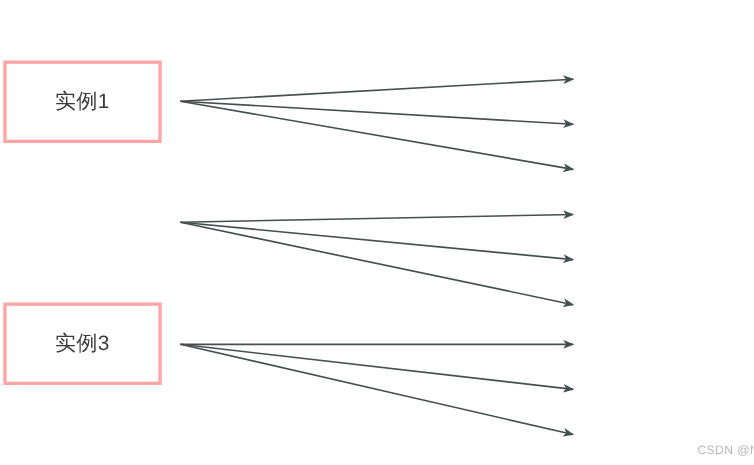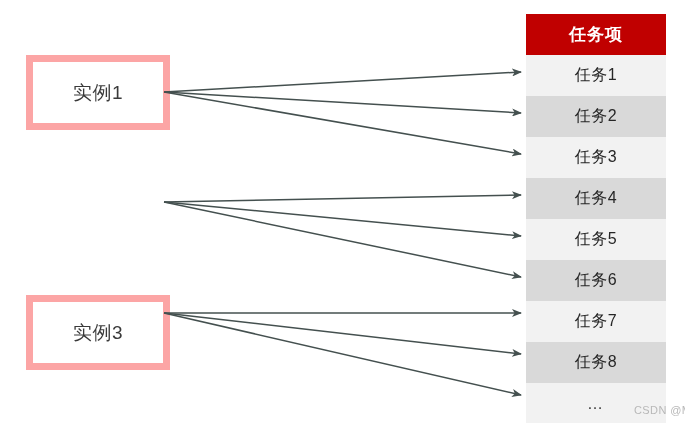--- a/index.html
+++ b/index.html
@@ -13,39 +13,39 @@
   #canvas {
     position: relative;
     width: 685px;
     height: 423px;
     background: #ffffff;
     overflow: hidden;
   }
   
   .inst-box {
     position: absolute;
-    left: 26px;
+    left: 3px;
     width: 144px;
     height: 75px;
     box-sizing: border-box;
-    border: 7px solid #fca5a5;
+    border: 3px solid #fca5a5;
     background: #ffffff;
     display: flex;
     align-items: center;
     justify-content: center;
   }
   .inst-box .inst-label {
     font-size: 19px;
     color: #3a3a3a;
     letter-spacing: 0.5px;
     line-height: 1;
   }
   #inst-box-1 { top: 55px; }
   #inst-box-2 { top: 165px; }
-  #inst-box-3 { top: 275px; margin-top: 20px; }
+  #inst-box-3 { top: 275px; }
 
   
   #arrow-layer {
     position: absolute;
     left: 0;
     top: 0;
     width: 685px;
     height: 423px;
     pointer-events: none;
   }
@@ -121,28 +121,16 @@
       <line x1="164" y1="92" x2="521" y2="154"></line>
       <line x1="164" y1="202" x2="521" y2="195"></line>
       <line x1="164" y1="202" x2="521" y2="236"></line>
       <line x1="164" y1="202" x2="521" y2="277"></line>
       <line x1="164" y1="313" x2="521" y2="313"></line>
       <line x1="164" y1="313" x2="521" y2="354"></line>
       <line x1="164" y1="313" x2="521" y2="395"></line>
     </g>
   </svg>
 
-  <div id="task-table">
-    <div class="task-header">任务项</div>
-    <div class="task-row odd">任务1</div>
-    <div class="task-row even">任务2</div>
-    <div class="task-row odd">任务3</div>
-    <div class="task-row even">任务4</div>
-    <div class="task-row odd">任务5</div>
-    <div class="task-row even">任务6</div>
-    <div class="task-row odd">任务7</div>
-    <div class="task-row even">任务8</div>
-    <div class="task-row odd ellipsis">…</div>
-  </div>
 
   <div id="watermark">CSDN @Mxin5</div>
 
 </div>
 
 </body></html>

